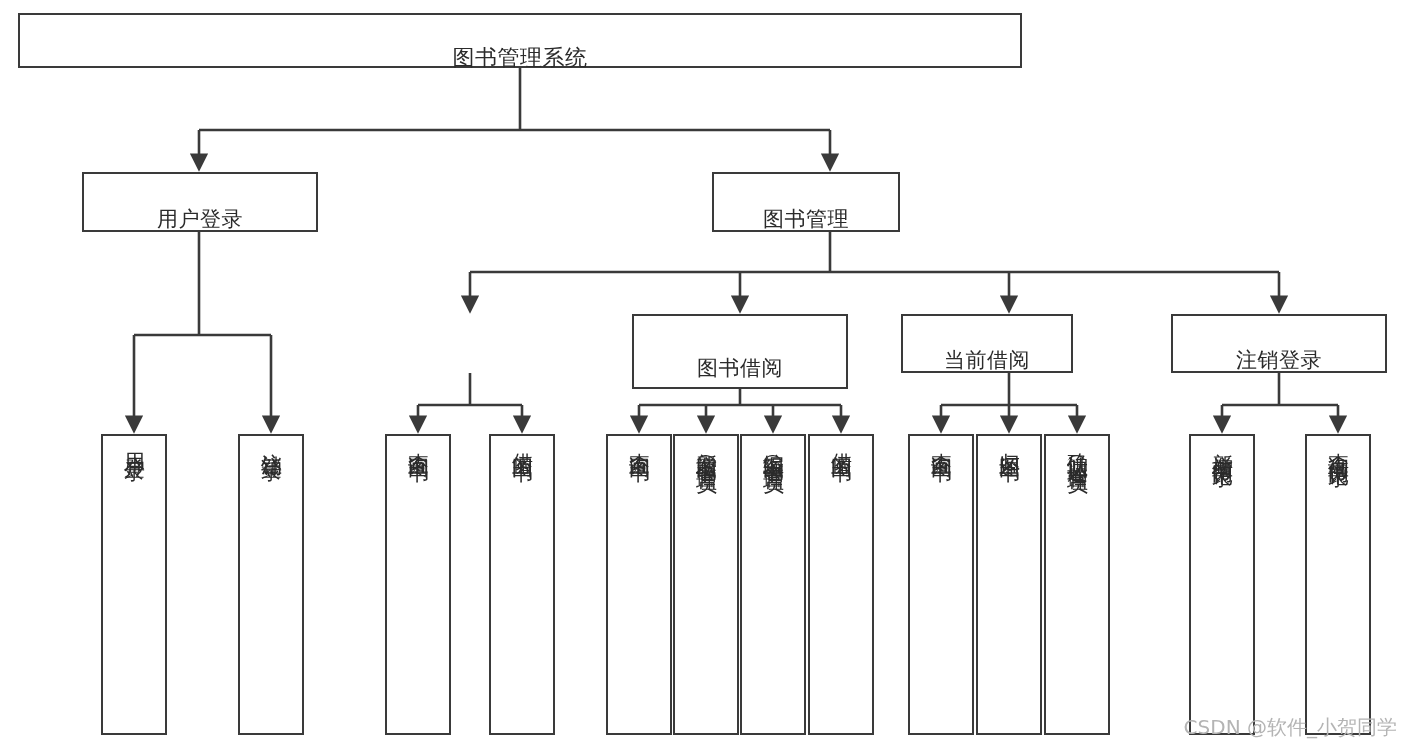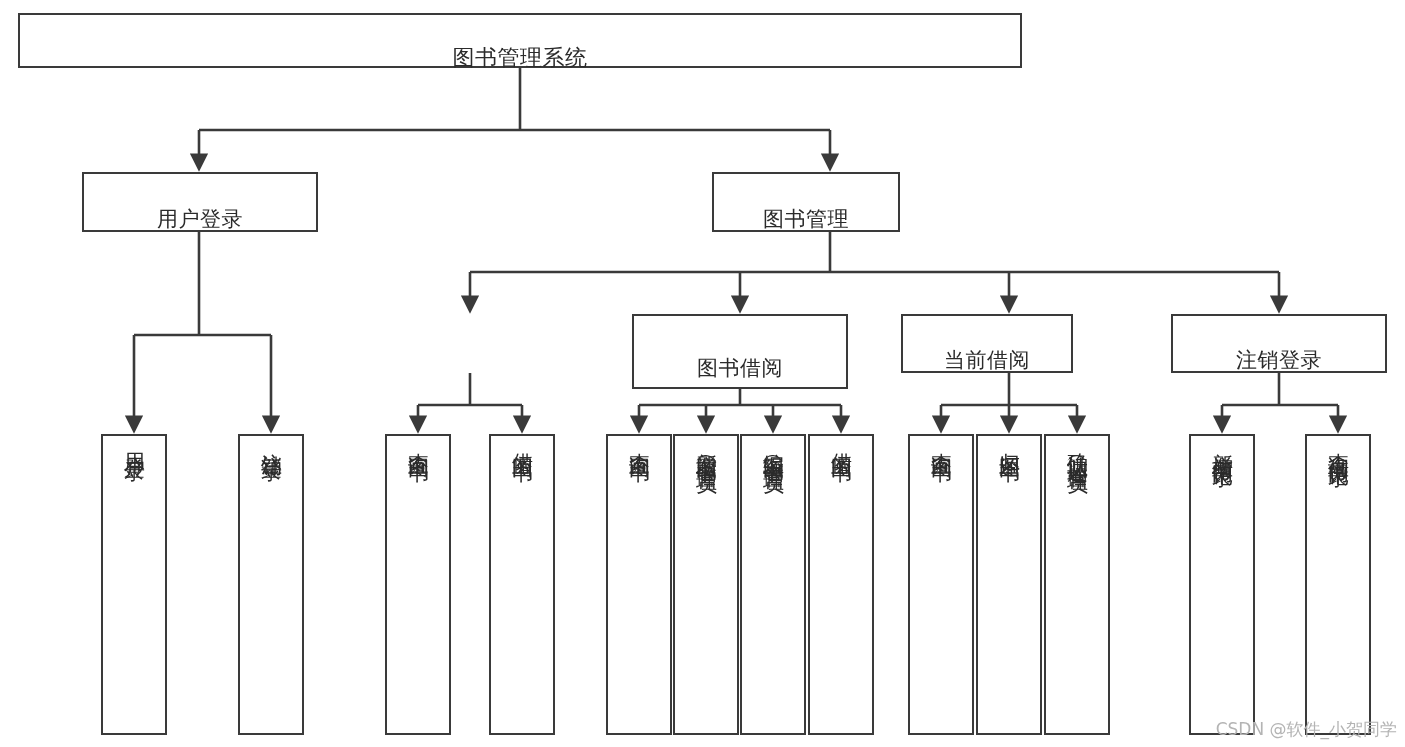--- a/index.html
+++ b/index.html
@@ -60,21 +60,21 @@
     line-height: 1;
     margin-top: 0;
   }
   .node.root .node-label {
     font-size: 22px;
   }
   #watermark {
     position: absolute;
     right: 8px;
     bottom: 6px;
-    font-size: 17px;
+    font-size: 20px;
     color: #b4b4b4;
     z-index: 5;
     white-space: nowrap;
     user-select: none;
   }
 </style>
 </head>
 <body>
 
 <div id="canvas">

